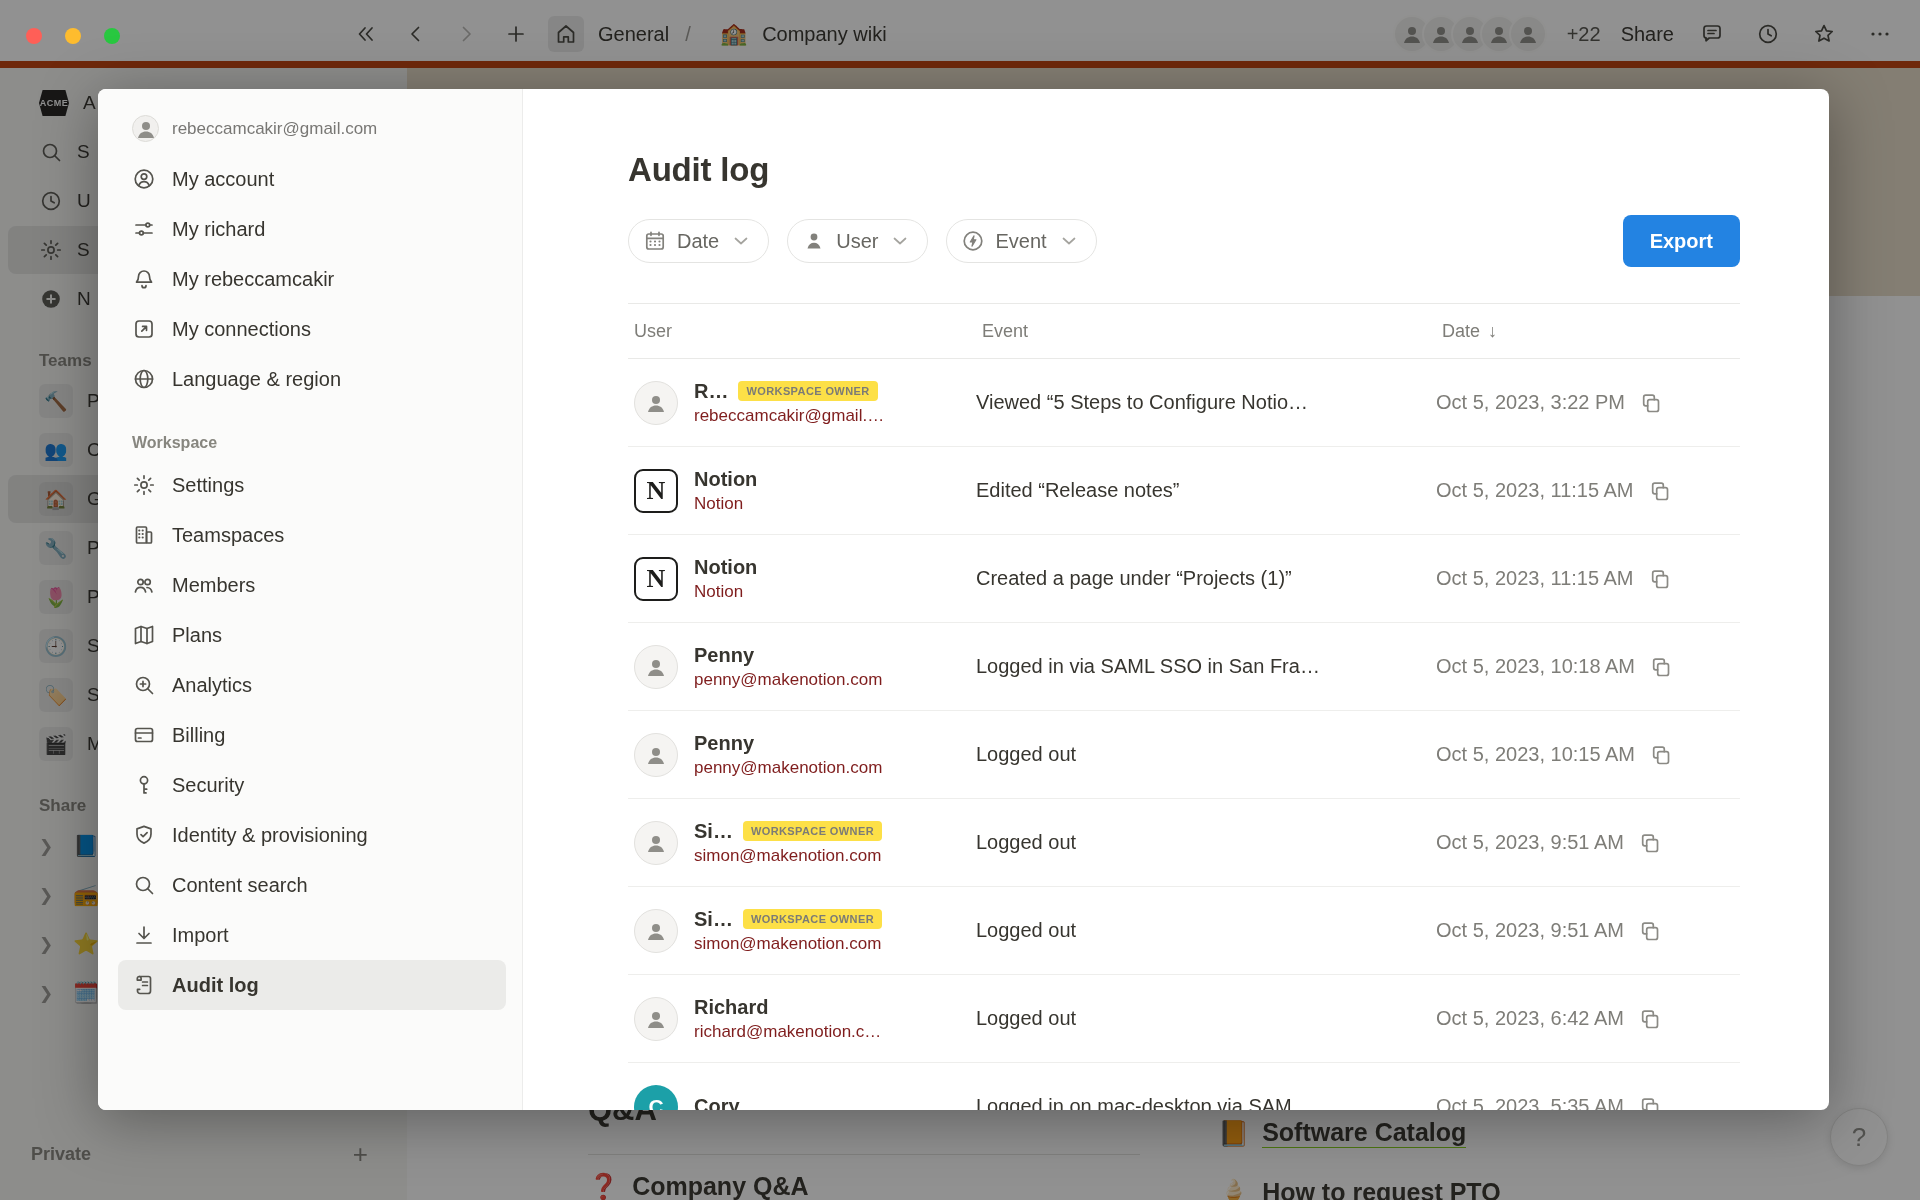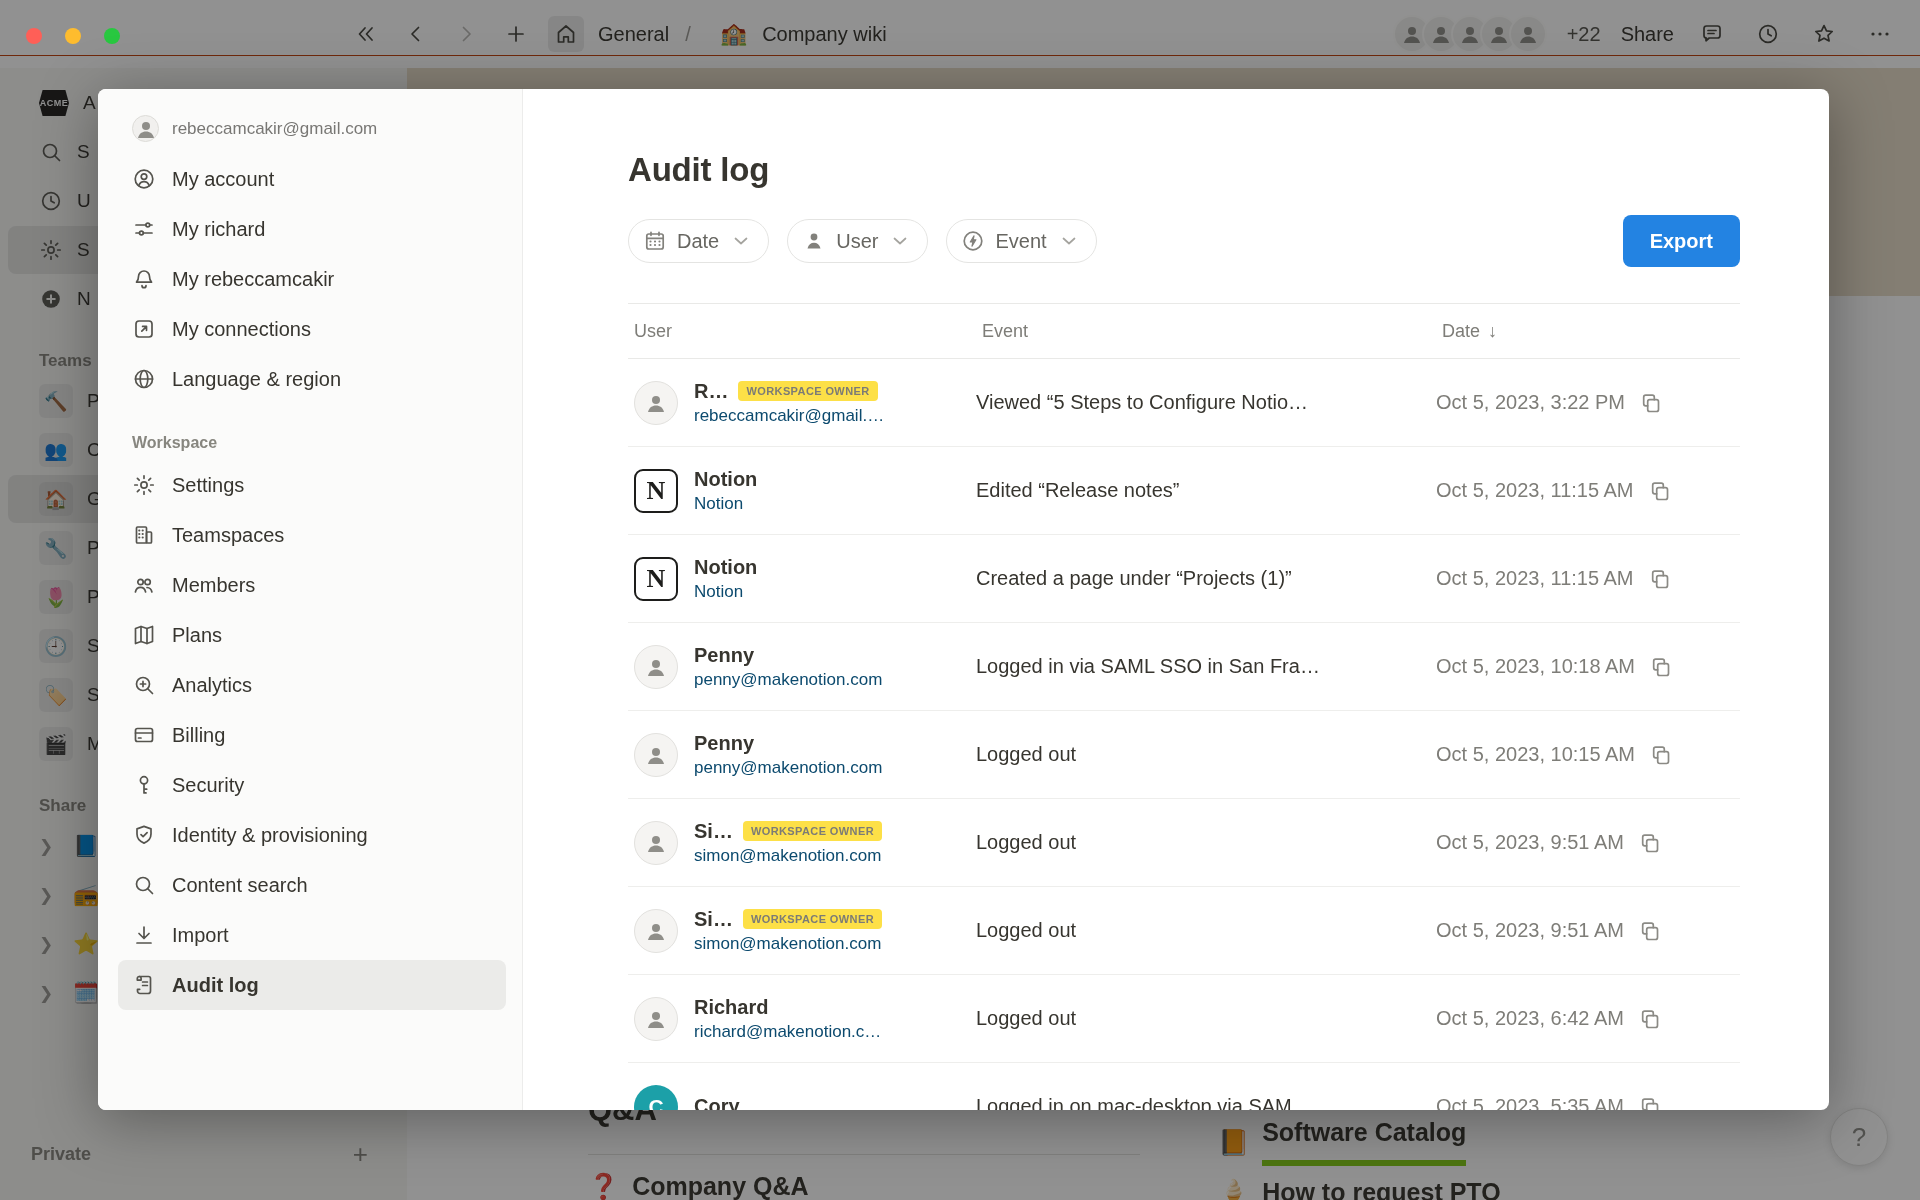--- a/index.html
+++ b/index.html
@@ -1,21 +1,21 @@
 <!DOCTYPE html>
 <html><head>
 <meta charset="utf-8">
 <style>
   * { margin:0; padding:0; box-sizing:border-box; }
   html,body { width:1920px; height:1200px; overflow:hidden; }
   body { font-family:"Liberation Sans", sans-serif; background:#fff; position:relative; color:#37352f; }
   .ic svg { display:block; }
 
   
-  .topbar { position:absolute; left:0; top:0; width:1920px; height:56px; background:#ffffff; border-bottom:1px solid #c2410c; z-index:2; }
+  .topbar { position:absolute; left:0; top:0; width:1920px; height:68px; background:#ffffff; border-bottom:7px solid #c2410c; z-index:2; }
   .tb-left { position:absolute; left:348px; top:0; height:68px; display:flex; align-items:center; gap:14px; }
   .tb-btn { width:36px; height:36px; display:flex; align-items:center; justify-content:center; border-radius:6px; color:#46453f; }
   .tb-btn.dis { color:#b9b8b4; }
   .home-box { background:rgba(0,0,0,0.08); }
   .crumb { font-size:20px; color:#37352f; }
   .crumb-sep { color:#9b9a95; margin:0 2px; }
   .page-emoji { font-size:22px; margin-left:14px; }
   .tb-right { position:absolute; right:22px; top:0; height:68px; display:flex; align-items:center; gap:20px; }
   .avatar-stack { display:flex; }
   .avatar-stack .tb-av { width:38px; height:38px; border-radius:50%; background:#f1f0ee; border:2px solid #fdfdfc; margin-left:-9px; display:flex; align-items:center; justify-content:center; color:#8f8e89; overflow:hidden; }
@@ -39,21 +39,21 @@
   .sb-private .lbl { font-size:18px; font-weight:600; color:#87867f; }
   .sb-private .plus { font-size:26px; color:#87867f; }
 
   .page-bottom { position:absolute; left:0; top:1060px; width:1920px; height:140px; z-index:1; }
   .qa-title { position:absolute; left:588px; top:32px; font-size:31px; font-weight:700; }
   .qa-divider { position:absolute; left:588px; top:94px; width:552px; height:1px; background:#e0e0dd; }
   .page-link { position:absolute; display:flex; align-items:center; gap:13px; font-size:25px; font-weight:600; color:#37352f; }
   .page-link .emj { font-size:25px; }
   .pl-1 { left:588px; top:112px; }
   .pl-2 { left:1218px; top:58px; }
-  .pl-2 .txt { border-bottom:6px solid #84cc16; padding-bottom:13px; }
+  .pl-2 .txt { border-bottom:1px solid #84cc16; padding-bottom:0; }
   .pl-3 { left:1218px; top:118px; }
   .help-fab { position:absolute; left:1830px; top:1108px; width:58px; height:58px; border-radius:50%; background:#fff; border:1px solid #e4e4e2; box-shadow:0 2px 8px rgba(0,0,0,.12); display:flex; align-items:center; justify-content:center; font-size:26px; color:#8d8c87; z-index:1; }
 
   .dim { position:absolute; inset:0; background:rgba(10,10,10,0.45); z-index:40; }
   .traffic { position:absolute; left:26px; top:28px; display:flex; gap:23px; z-index:60; }
   .traffic span { width:16px; height:16px; border-radius:50%; display:block; }
 
   
   .modal { position:absolute; left:98px; top:89px; width:1731px; height:1021px; background:#fff; border-radius:8px; box-shadow:0 10px 60px rgba(0,0,0,.35); z-index:100; display:flex; overflow:hidden; }
   .panel { width:425px; flex:none; background:#fbfbfa; border-right:1px solid #ececeb; padding:22px 16px 0 20px; }
@@ -79,21 +79,21 @@
   .th-date { display:flex; align-items:center; gap:8px; }
   .rows .row { display:grid; grid-template-columns:348px 460px 1fr; min-height:88px; align-items:center; border-bottom:1px solid #eeeeec; }
   .cell-user { display:flex; align-items:center; gap:16px; padding-left:6px; }
   .row-av { width:44px; height:44px; border-radius:50%; flex:none; display:flex; align-items:center; justify-content:center; overflow:hidden; }
   .row-av.sketch { background:#f5f4f2; border:1px solid #e2e1de; color:#8f8e89; }
   .row-av.notion { border-radius:9px; background:#fff; border:2px solid #1d1d1b; color:#1d1d1b; font-family:"Liberation Serif", serif; font-weight:700; font-size:26px; }
   .row-av.letter { color:#fff; font-weight:600; font-size:21px; }
   .u-name-row { display:flex; align-items:center; gap:10px; }
   .u-name { font-size:20px; font-weight:600; color:#37352f; white-space:nowrap; }
   .u-badge { font-size:11px; font-weight:600; letter-spacing:.4px; color:#7c7b76; background:#fde047; border-radius:4px; padding:4px 8px; white-space:nowrap; }
-  .u-email { font-size:17px; color:#0c4a6e; margin-top:3px; white-space:nowrap; overflow:hidden; text-overflow:ellipsis; max-width:250px; }
+  .u-email { font-size:17px; color:#7f1d1d; margin-top:3px; white-space:nowrap; overflow:hidden; text-overflow:ellipsis; max-width:250px; }
   .cell-event { font-size:20px; color:#37352f; padding-right:20px; white-space:nowrap; overflow:hidden; }
   .cell-date { display:flex; align-items:center; gap:14px; font-size:20px; color:#7e7d78; white-space:nowrap; }
   .copy-btn { color:#8b8a85; background:none; border:none; padding:0; cursor:pointer; display:flex; }
 </style>
 </head>
 <body>
 
 <header class="topbar">
   <div class="tb-left">
     <span class="tb-btn">

